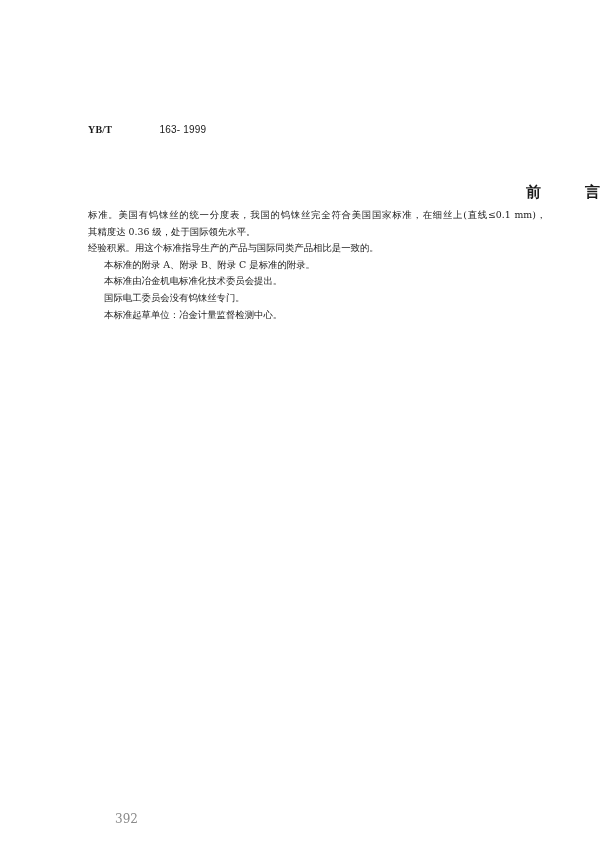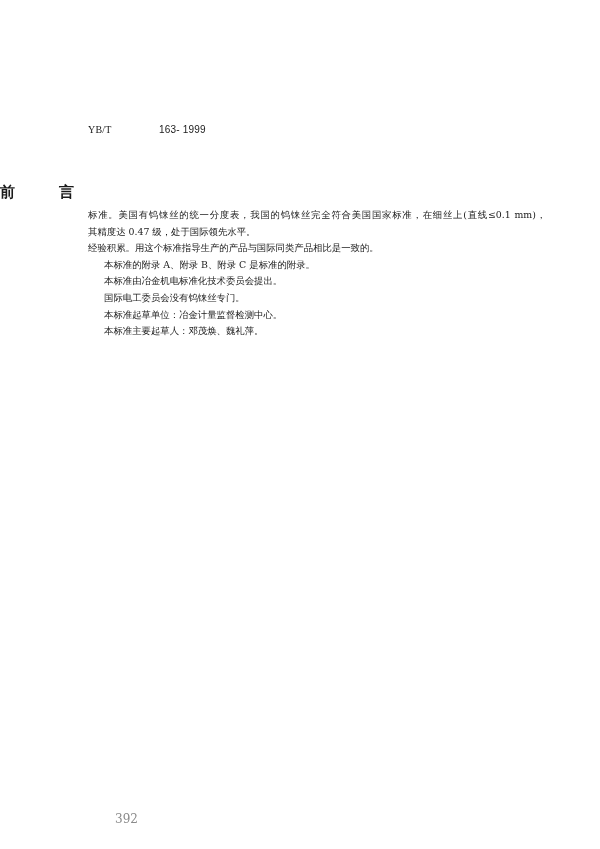--- a/index.html
+++ b/index.html
@@ -1,21 +1,21 @@
 <!DOCTYPE html>
 <html><head>
   <meta charset="utf-8">
   <style>
     html, body { margin: 0; padding: 0; background: #ffffff; }
     body { width: 600px; height: 849px; position: relative; overflow: hidden;
            font-family: "DejaVu Serif", "Liberation Serif", serif; color: #1a1a1a; }
     .std-code { position: absolute; left: 88px; top: 124px; font-size: 10px; letter-spacing: 0.2px; }
-    .std-code b { font-family: "Liberation Serif", serif; font-weight: normal; margin-top: 18px; }
+    .std-code b { font-family: "Liberation Serif", serif; font-weight: bold; margin-top: 18px; }
     .std-code span { font-family: "Liberation Sans", sans-serif; margin-left: 44px; }
-    .title { position: absolute; left: 0; width: 600px; top: 183px; text-align: left;
+    .title { position: absolute; left: 0; width: 600px; top: 183px; text-align: right;
              font-size: 15px; font-weight: bold; letter-spacing: 0; }
     .title .gap { display: inline-block; width: 44px; }
     .body { position: absolute; left: 88px; top: 207px; width: 458px; font-size: 9.4px; line-height: 16.6px; }
     .line { white-space: nowrap; height: 16.6px; text-align: justify; text-align-last: justify; }
     .line.last { text-align-last: left; }
     .indent { padding-left: 16px; }
     .page-num { position: absolute; left: 115px; top: 812px; font-size: 12px; color: #8a8a8a; }
   </style>
 </head>
 <body>
@@ -25,35 +25,32 @@
   <span>163- 1999</span>
 </div>
 
 <div class="title">
   <span>前</span><span class="gap"></span><span>言</span>
 </div>
 
 <div class="body">
   <div>
     <div class="line">标准。美国有钨铼丝的统一分度表，我国的钨铼丝完全符合美国国家标准，在细丝上(直线≤0.1 mm)，</div>
-    <div class="line last">其精度达 0.47 级，处于国际领先水平。</div>
+    <div class="line last">其精度达 0.36 级，处于国际领先水平。</div>
   </div>
   <div>
     <div class="line last">经验积累。用这个标准指导生产的产品与国际同类产品相比是一致的。</div>
   </div>
   <div>
     <div class="line indent last">本标准的附录 A、附录 B、附录 C 是标准的附录。</div>
   </div>
   <div>
     <div class="line indent last">本标准由冶金机电标准化技术委员会提出。</div>
   </div>
   <div>
     <div class="line indent last">国际电工委员会没有钨铼丝专门。</div>
   </div>
   <div>
     <div class="line indent last">本标准起草单位：冶金计量监督检测中心。</div>
   </div>
-  <div>
-    <div class="line indent last">本标准主要起草人：邓茂焕、魏礼萍。</div>
-  </div>
 </div>
 
 <div class="page-num">392</div>
 
 </body></html>

